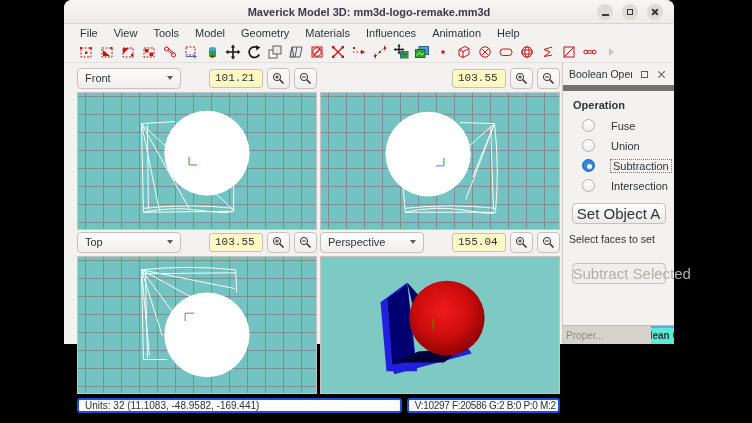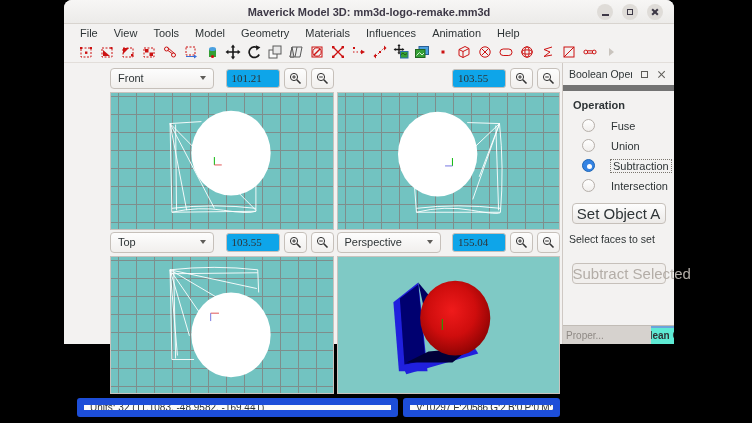--- a/index.html
+++ b/index.html
@@ -26,44 +26,44 @@
   
   .menubar { height:18px; flex:0 0 18px; display:flex; align-items:center; padding-left:8px; }
   .menu-item { font-size:11px; color:#2e3436; padding:1px 8px; cursor:pointer; }
   
   .toolbar { height:21px; flex:0 0 21px; display:flex; align-items:center; gap:5px;
              padding-left:14px; border-bottom:1px solid #e2deda; }
   .tool { width:16px; height:16px; flex:0 0 16px; cursor:pointer; }
   
   .main { flex:1; display:flex; min-height:0; }
   .workspace { flex:1; display:flex; flex-direction:column; padding:3px 2px 2px 13px; min-width:0; }
-  .grid2 { display:grid; grid-template-columns:1fr 1fr; column-gap:3px;margin-left:33px; }
+  .grid2 { display:grid; grid-template-columns:1fr 1fr; column-gap:3px; }
   .ctrl-row { display:flex; align-items:center; height:22px; margin:1px 0 3px 0; }
   .combo { width:104px; height:21px; background:linear-gradient(#fdfdfd,#f1efed);
            border:1px solid #c6c0ba; border-radius:4px; display:flex; align-items:center;
            padding:0 7px; font-size:11px; color:#2e3436; cursor:pointer; }
   .combo-arrow { margin-left:auto; width:0; height:0; border-left:3.5px solid transparent;
            border-right:3.5px solid transparent; border-top:4.5px solid #5e5c58; }
   .ctrl-spacer { flex:1; }
   .zoom-input { width:54px; height:19px; border:1px solid #c6c0ba; border-radius:3px;
-           background:#0ea5e9; font-size:11px; color:#2e3436; padding:0 5px;
-           font-family:Liberation Serif, serif; }
+           background:#fef9c3; font-size:11px; color:#2e3436; padding:0 5px;
+           font-family:Liberation Mono, monospace; }
   .zoom-btn { width:23px; height:21px; margin-left:4px; background:linear-gradient(#fdfdfd,#f1efed);
            border:1px solid #c6c0ba; border-radius:4px; display:flex; align-items:center;
            justify-content:center; cursor:pointer; padding:0; }
   .viewport { height:138px; border:1px solid #c9c3be; position:relative; overflow:hidden; }
   .ortho { background-color:#72c3c1;
            background-image:linear-gradient(to right,#7e8e8c 1px,transparent 1px),
                             linear-gradient(to bottom,#7e8e8c 1px,transparent 1px);
            background-size:18px 18px; background-position:7px 3px; }
   .persp { background:#7fc9c5; }
   .overlay { position:absolute; inset:0; width:100%; height:100%; }
   
   .statusbar { display:flex; gap:5px; margin-top:4px; height:19px; }
-  .status-box { border:7px solid #1d4ed8; border-radius:3px; background:#fbfbfa;
+  .status-box { border:2px solid #1d4ed8; border-radius:3px; background:#fbfbfa;
            font-size:10px; color:#2e3436; display:flex; align-items:center; padding:0 6px;
            white-space:nowrap; overflow:hidden; }
   .status-left { flex:2.25; }
   .status-right { flex:1; letter-spacing:-0.3px; }
   
   .side-panel { width:112px; flex:0 0 112px; border-left:1px solid #cfc9c4;
            display:flex; flex-direction:column; background:#f3f2f1; }
   .panel-header { height:22px; flex:0 0 22px; display:flex; align-items:center;
            padding:0 6px; gap:6px; }
   .panel-title { flex:1; font-size:10.5px; color:#2e3436; white-space:nowrap; overflow:hidden; }

